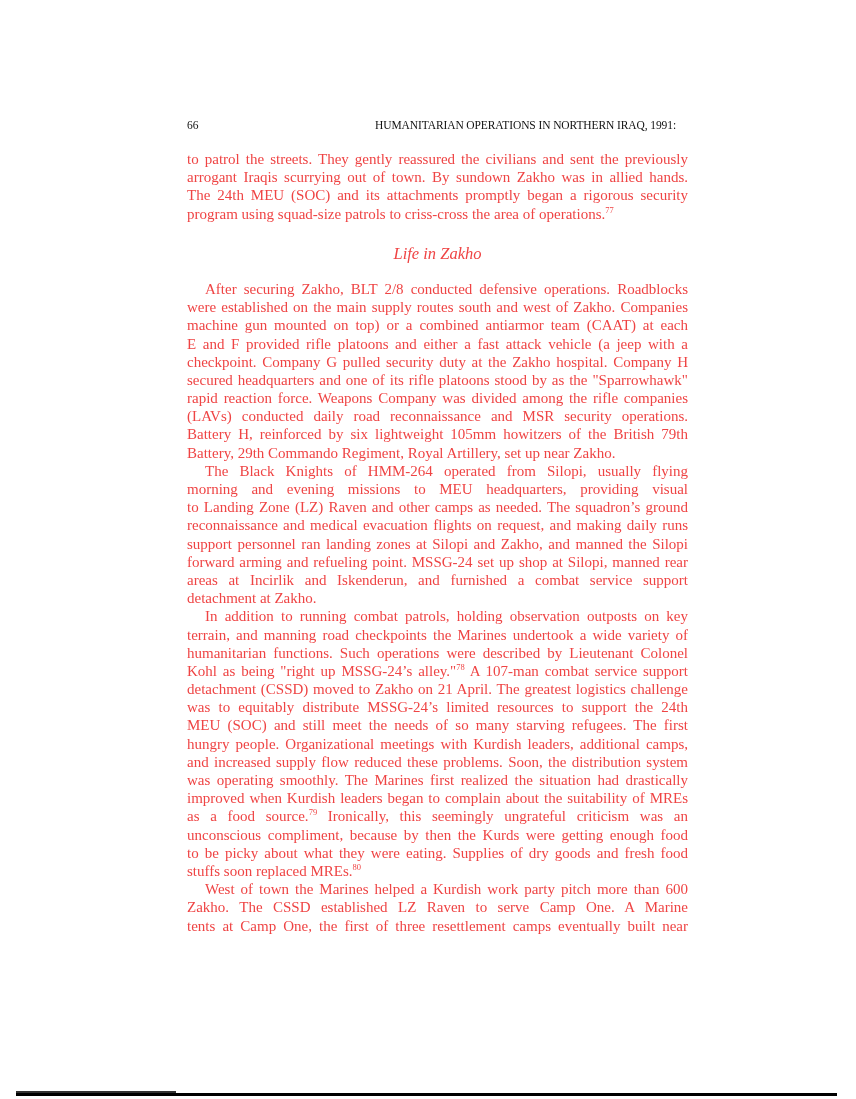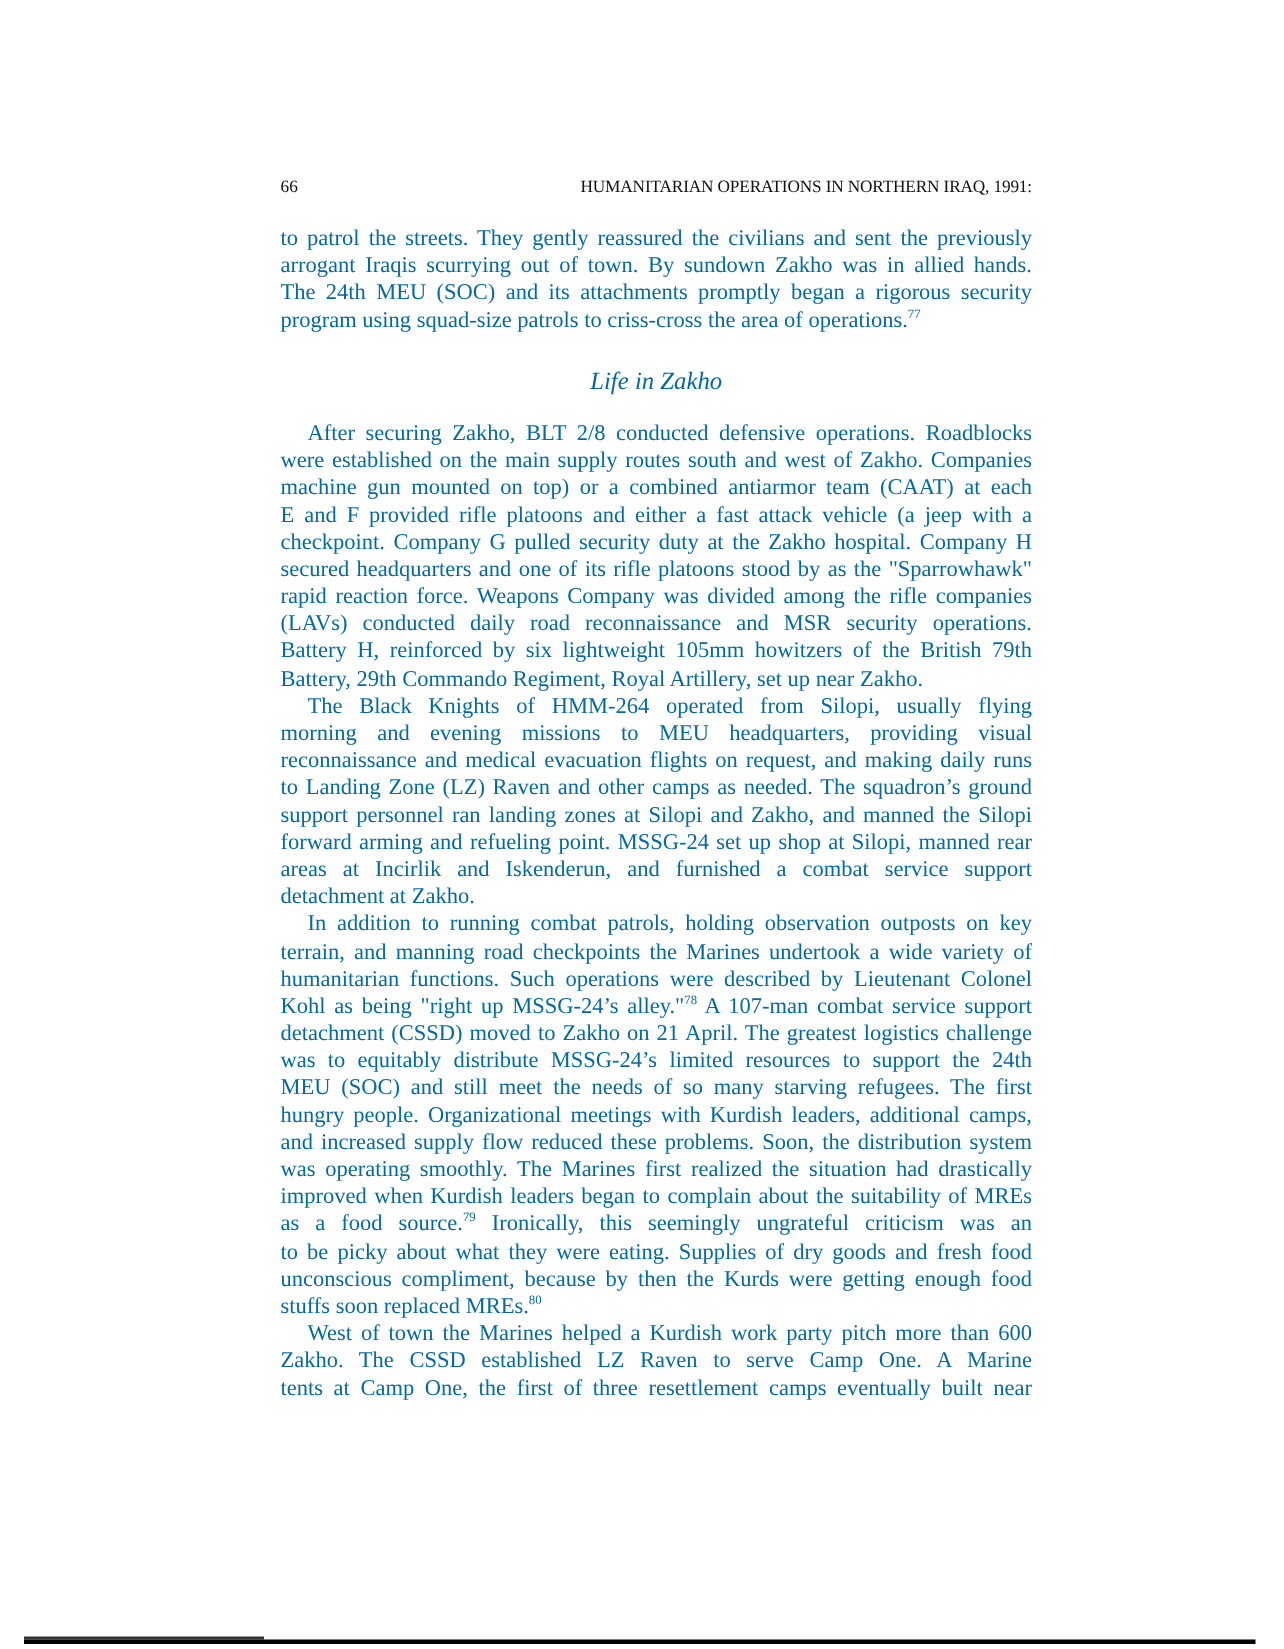--- a/index.html
+++ b/index.html
@@ -3,24 +3,24 @@
 <meta charset="utf-8">
 <style>
   html, body { margin:0; padding:0; background:#ffffff; }
   body { width:856px; height:1099px; position:relative; overflow:hidden; }
   .page { position:absolute; left:0; top:0; width:856px; height:1099px; background:#fff; }
   .running-head {
     position:absolute; left:187px; top:119px; width:501px; height:16px;
     font-family:Liberation Serif, serif; font-size:11.5px; color:#111;
   }
   .running-head .pg { position:absolute; left:0; top:0; }
-  .running-head .title { position:absolute; right:0; top:0; letter-spacing:-0.1px; }
+  .running-head .title { position:absolute; right:12px; top:0; letter-spacing:-0.1px; }
   .body-text {
     position:absolute; left:187px; top:150px; width:501px;
-    font-family:"Liberation Serif", serif; font-size:15px; line-height:18.2px; color:#0369a1;
+    font-family:"Liberation Serif", serif; font-size:15px; line-height:18.2px; color:#ef4444;
   }
   .line { display:block; white-space:nowrap; text-align:justify; text-align-last:justify; height:18.2px; }
   .line.last { text-align-last:left; }
   .line.indent { padding-left:18px; }
   .heading {
     display:block; text-align:center; font-style:italic; font-size:16.5px;
     height:18.2px; margin-top:22px; margin-bottom:17px;
   }
   sup { font-size:8.5px; line-height:0; vertical-align:6px; }
   .rule { position:absolute; left:16px; top:1093px; width:821px; height:3px; background:#000; }
@@ -56,43 +56,43 @@
       <span class="line">secured headquarters and one of its rifle platoons stood by as the "Sparrowhawk"</span>
       <span class="line">rapid reaction force. Weapons Company was divided among the rifle companies</span>
       <span class="line">(LAVs) conducted daily road reconnaissance and MSR security operations.</span>
       <span class="line">Battery H, reinforced by six lightweight 105mm howitzers of the British 79th</span>
       <span class="line last">Battery, 29th Commando Regiment, Royal Artillery, set up near Zakho.</span>
     </div>
 
     <div>
       <span class="line indent">The Black Knights of HMM-264 operated from Silopi, usually flying</span>
       <span class="line">morning and evening missions to MEU headquarters, providing visual</span>
+      <span class="line">to Landing Zone (LZ) Raven and other camps as needed. The squadron’s ground</span>
       <span class="line">reconnaissance and medical evacuation flights on request, and making daily runs</span>
-      <span class="line">to Landing Zone (LZ) Raven and other camps as needed. The squadron’s ground</span>
       <span class="line">support personnel ran landing zones at Silopi and Zakho, and manned the Silopi</span>
       <span class="line">forward arming and refueling point. MSSG-24 set up shop at Silopi, manned rear</span>
       <span class="line">areas at Incirlik and Iskenderun, and furnished a combat service support</span>
       <span class="line last">detachment at Zakho.</span>
     </div>
 
     <div>
       <span class="line indent">In addition to running combat patrols, holding observation outposts on key</span>
       <span class="line">terrain, and manning road checkpoints the Marines undertook a wide variety of</span>
       <span class="line">humanitarian functions. Such operations were described by Lieutenant Colonel</span>
       <span class="line"><span>Kohl as being "right up MSSG-24’s alley."</span><sup>78</sup><span> A 107-man combat service support</span></span>
       <span class="line">detachment (CSSD) moved to Zakho on 21 April. The greatest logistics challenge</span>
       <span class="line">was to equitably distribute MSSG-24’s limited resources to support the 24th</span>
       <span class="line">MEU (SOC) and still meet the needs of so many starving refugees. The first</span>
       <span class="line">hungry people. Organizational meetings with Kurdish leaders, additional camps,</span>
       <span class="line">and increased supply flow reduced these problems. Soon, the distribution system</span>
       <span class="line">was operating smoothly. The Marines first realized the situation had drastically</span>
       <span class="line">improved when Kurdish leaders began to complain about the suitability of MREs</span>
       <span class="line"><span>as a food source.</span><sup>79</sup><span> Ironically, this seemingly ungrateful criticism was an</span></span>
+      <span class="line">unconscious compliment, because by then the Kurds were getting enough food</span>
       <span class="line">to be picky about what they were eating. Supplies of dry goods and fresh food</span>
-      <span class="line">unconscious compliment, because by then the Kurds were getting enough food</span>
       <span class="line last"><span>stuffs soon replaced MREs.</span><sup>80</sup></span>
     </div>
 
     <div>
       <span class="line indent">West of town the Marines helped a Kurdish work party pitch more than 600</span>
       <span class="line">Zakho.  The CSSD established LZ Raven to serve Camp One. A Marine</span>
       <span class="line">tents at Camp One, the first of three resettlement camps eventually built near</span>
     </div>
   </div>
 

